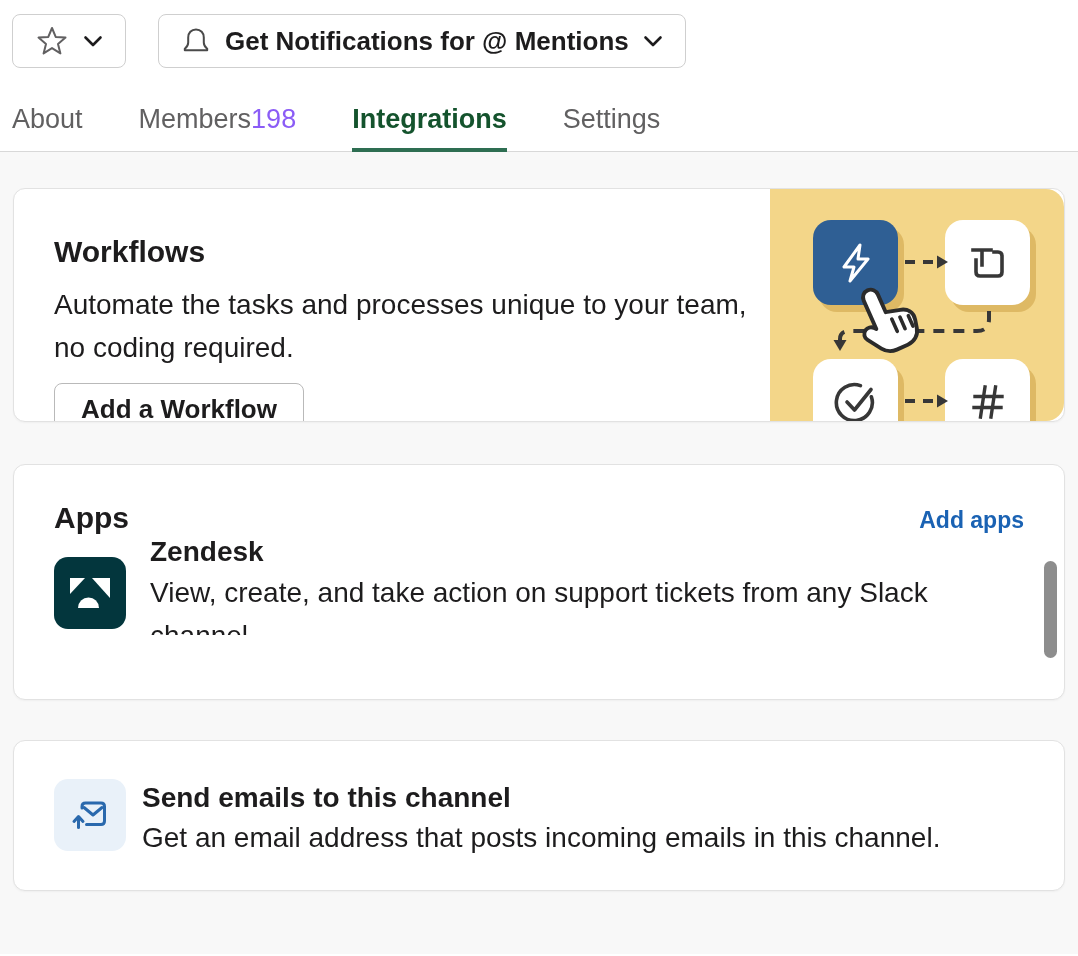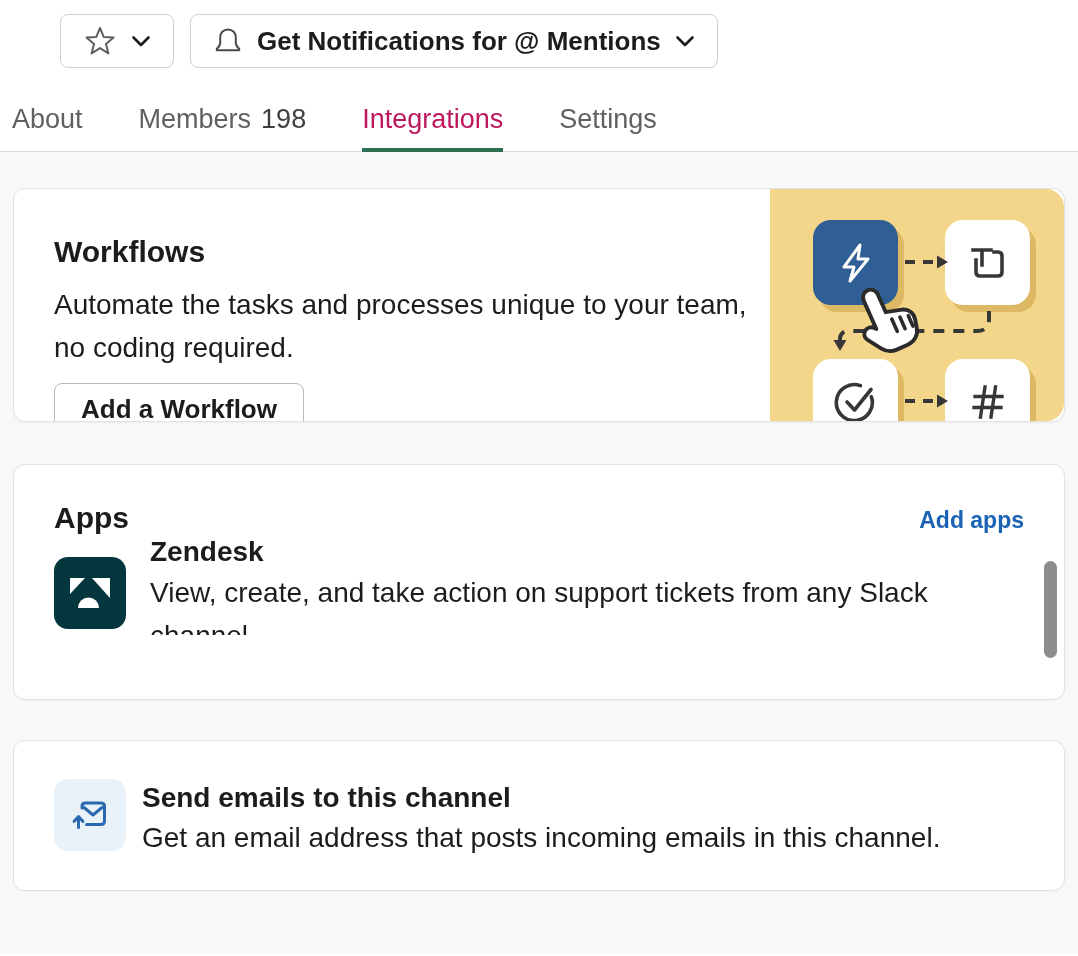--- a/index.html
+++ b/index.html
@@ -3,34 +3,34 @@
 <meta charset="utf-8">
 <style>
   * { margin:0; padding:0; box-sizing:border-box; }
   html,body { background:#ffffff; }
   .screen {
     width:1078px; height:956px; overflow:hidden; background:#ffffff;
     font-family:"Liberation Sans", sans-serif; color:#1d1c1d; position:relative;
   }
 
   
-  .toolbar { display:flex; gap:16px; padding:14px 12px 0 12px; background:#fff;margin-left:48px; }
+  .toolbar { display:flex; gap:32px; padding:14px 12px 0 12px; background:#fff; }
   .tb-btn {
     height:54px; background:#fff; border:1px solid #cfcfcf; border-radius:8px;
     display:flex; align-items:center; gap:14px; padding:0 22px;
     font-size:26px; font-weight:700; color:#1d1c1d; cursor:pointer;
     font-family:"Liberation Sans", sans-serif;
   }
   .tb-btn svg { flex:0 0 auto; }
 
   
   .tabs { display:flex; gap:56px; padding:0 12px; border-bottom:1px solid #d8d8d8; background:#fff; }
   .tab { position:relative; padding:36px 0 16px 0; font-size:27px; color:#616061; cursor:pointer; }
-  .tab .count { color:#404040; margin-left:10px; }
-  .tab.active { color:#be185d; font-weight:400; }
+  .tab .count { color:#8b5cf6; }
+  .tab.active { color:#14532d; font-weight:700; }
   .tab.active::after {
     content:""; position:absolute; left:0; right:0; bottom:-1px; height:4px;
     background:#2E6E52;
   }
 
   
   .content { background:#f8f8f8; height:802px; padding:36px 13px 0 13px; }
   .card {
     background:#fff; border:1px solid #e2e2e2; border-radius:12px;
     box-shadow:0 1px 2px rgba(0,0,0,0.04); position:relative;

